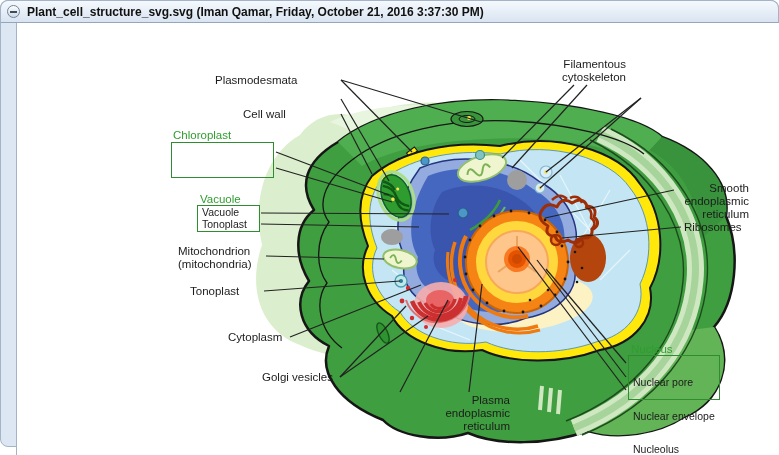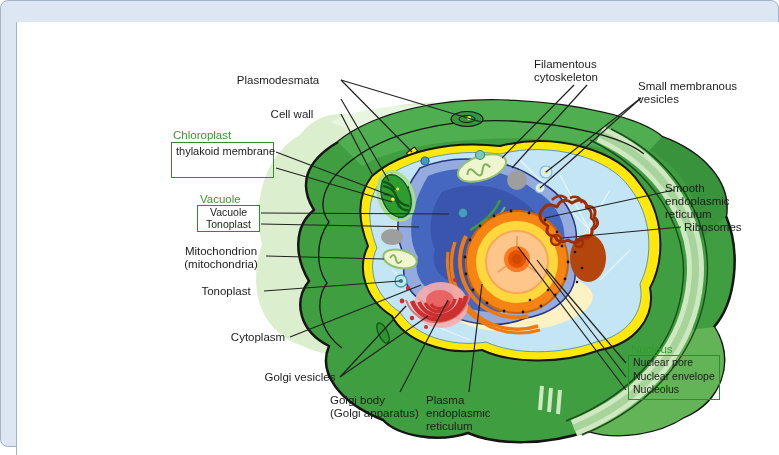--- a/index.html
+++ b/index.html
@@ -15,26 +15,26 @@
   .title{position:absolute;left:26px;top:0;line-height:22px;font-size:12px;
          font-weight:700;color:#111;white-space:nowrap;}
   .collapse{position:absolute;left:6px;top:4px;width:13px;height:13px;border-radius:50%;
             background:linear-gradient(#fefefe,#cdd9e6);border:1px solid #70849a;
             box-sizing:border-box;}
   .collapse .minus{position:absolute;left:2px;top:5px;width:7px;height:1.5px;background:#3c4c5c;}
   .panel{position:absolute;left:16px;top:22px;right:0;bottom:0;background:#fff;
          border-left:1px solid var(--frame-border);}
   
   .lbl{position:absolute;font-size:11.5px;line-height:13px;color:#1c1c1c;white-space:nowrap;z-index:3;}
-  .ra{text-align:center}.ctr{text-align:left}
+  .ra{text-align:left}.ctr{text-align:right}
   .green{color:var(--heading-green);}
   .gbox{position:absolute;border:1.5px solid var(--box-border-green);box-sizing:border-box;z-index:3;}
   .gbox .row{font-size:11px;line-height:16px;padding:0 4px;color:#1c1c1c;white-space:nowrap;}
   .gbox.sm .row{font-size:10.5px;line-height:12px;}
-  .gbox.md .row{font-size:10.5px;line-height:13.5px;}
+  .gbox.md .row{font-size:10.5px;line-height:13.5px;margin-top:20px;}
   svg{position:absolute;left:0;top:0;z-index:2;}
 </style>
 </head>
 <body>
 
 <div id="stage">
   <div class="frame"></div>
   <div class="panel"></div>
 
   <svg width="779" height="455" viewBox="0 0 779 455">
@@ -234,62 +234,59 @@
         <path d="M626,377 L537,260"></path>
         <path d="M626,390 L518,247"></path>
     </g>
   </svg>
 
   <div class="lbl ra" style="left:215px;top:74px;width:126px">Plasmodesmata</div>
   <div class="lbl ra" style="left:243px;top:108px;width:98px">Cell wall</div>
 
   <div class="lbl green" style="left:173px;top:129px">Chloroplast</div>
   <div class="gbox" style="left:171px;top:142px;width:103px;height:36px">
-    <div class="row ra">thylakoid membrane</div>
   </div>
 
   <div class="lbl green" style="left:200px;top:193px">Vacuole</div>
   <div class="gbox sm" style="left:197px;top:205px;width:63px;height:27px">
     <div class="row ra">Vacuole</div>
     <div class="row ra">Tonoplast</div>
   </div>
 
   <div class="lbl ra" style="left:178px;top:245px;width:86px">
     <div>Mitochondrion</div>
     <div>(mitochondria)</div>
   </div>
   <div class="lbl ra" style="left:190px;top:285px;width:72px">Tonoplast</div>
   <div class="lbl ra" style="left:228px;top:331px;width:60px">Cytoplasm</div>
   <div class="lbl ra" style="left:262px;top:371px;width:76px">Golgi vesicles</div>
 
-  <div class="lbl ctr" style="left:330px;top:394px;width:106px">
-    <div>Golgi body</div>
-    <div>(Golgi apparatus)</div>
-  </div>
   <div class="lbl ctr" style="left:426px;top:394px;width:84px">
     <div>Plasma</div>
     <div>endoplasmic</div>
     <div>reticulum</div>
   </div>
 
   <div class="lbl ctr" style="left:534px;top:58px;width:92px">
     <div>Filamentous</div>
     <div>cytoskeleton</div>
-  </div>
-  <div class="lbl ctr" style="left:638px;top:80px;width:104px">
-    <div>Small membranous</div>
-    <div>vesicles</div>
   </div>
   <div class="lbl ctr" style="left:665px;top:182px;width:84px">
     <div>Smooth</div>
     <div>endoplasmic</div>
     <div>reticulum</div>
   </div>
   <div class="lbl" style="left:684px;top:221px;width:64px">Ribosomes</div>
 
   <div class="lbl green" style="left:631px;top:343px">Nucleus</div>
   <div class="gbox md" style="left:628px;top:355px;width:92px;height:45px">
     <div class="row">Nuclear pore</div>
     <div class="row">Nuclear envelope</div>
     <div class="row">Nucleolus</div>
   </div>
 
+  <div class="titlebar" style="z-index:5">
+    <div class="collapse">
+      <div class="minus"></div>
+    </div>
+    <div class="title">Plant_cell_structure_svg.svg (Iman Qamar, Friday, October 21, 2016 3:37:30 PM)</div>
+  </div>
 </div>
 
 </body></html>

